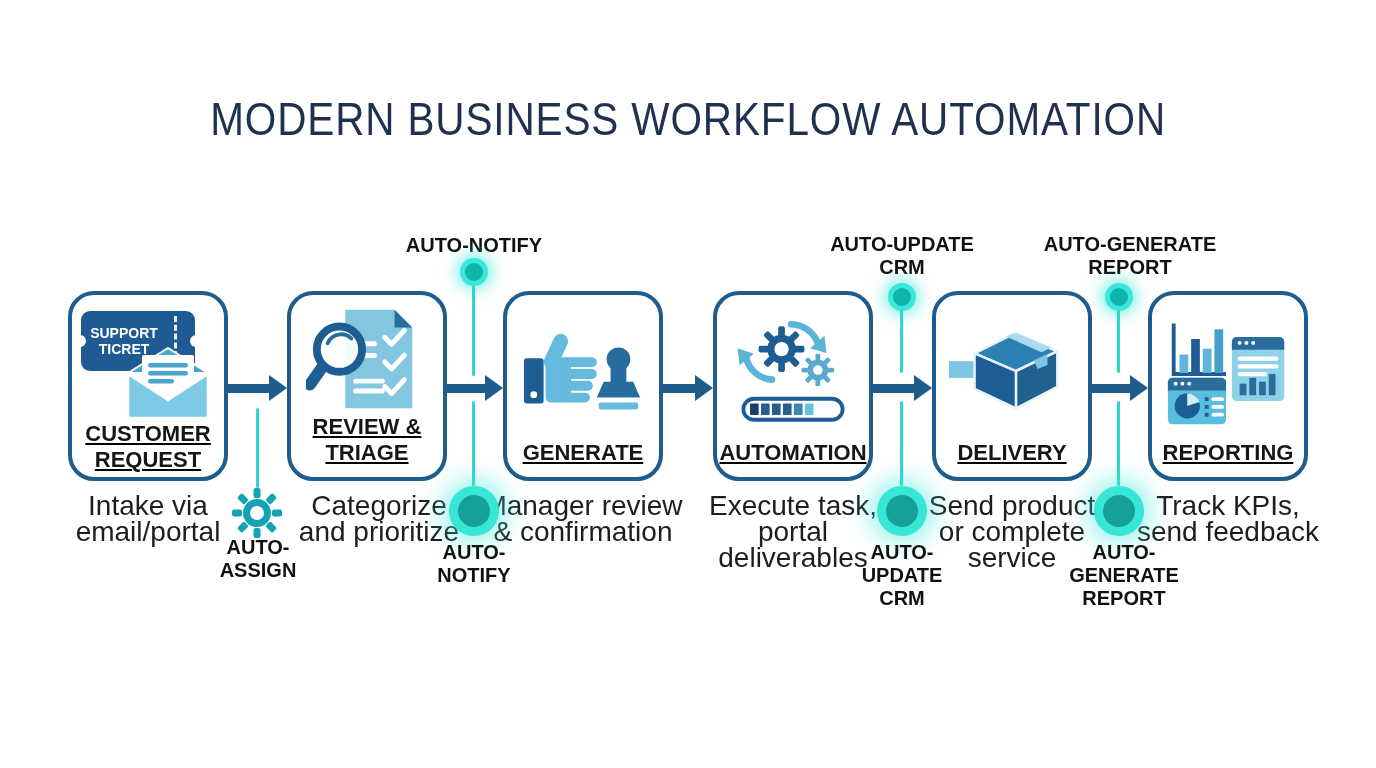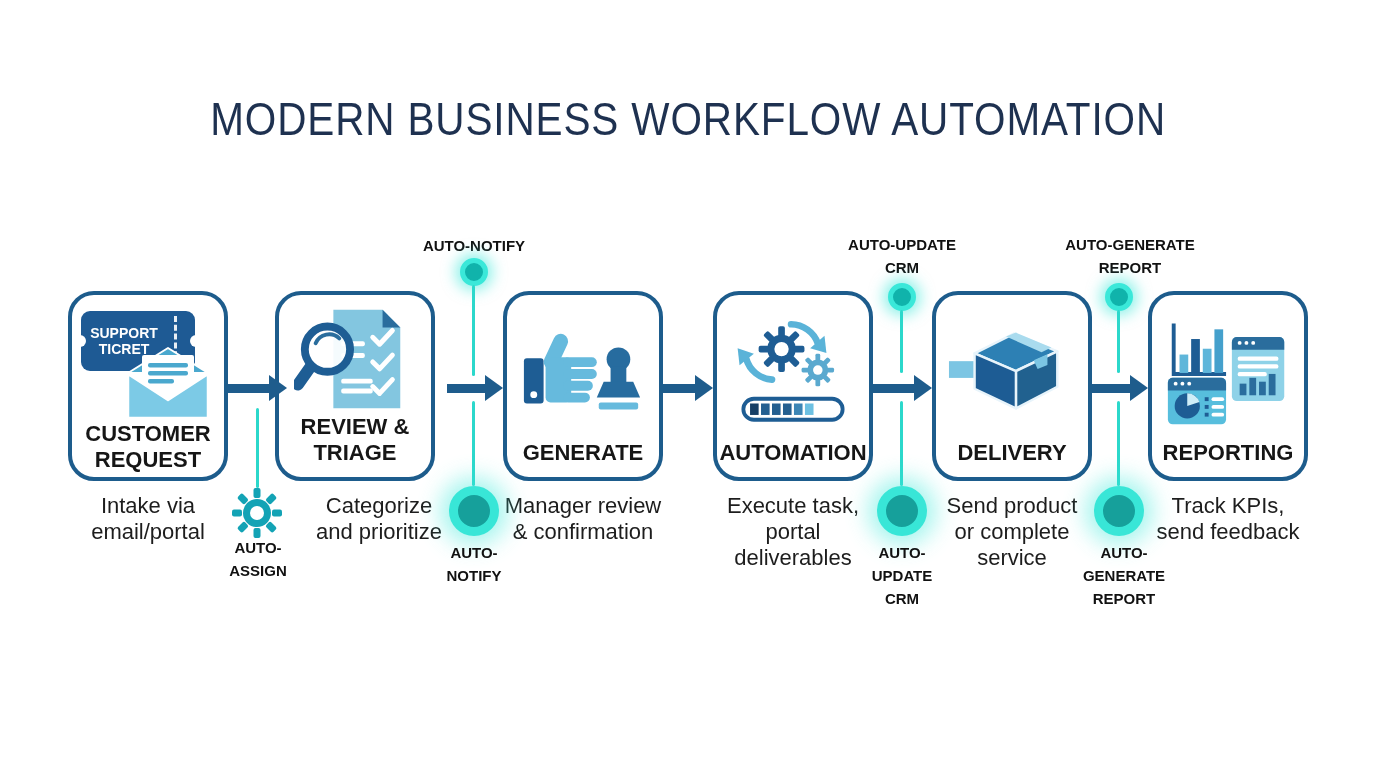--- a/index.html
+++ b/index.html
@@ -9,49 +9,49 @@
   }
   .title {
     position:absolute; top:92px; left:0; width:1376px; text-align:center;
     color:#1e3150; font-size:46px; font-weight:400; letter-spacing:1px; white-space:nowrap;
   }
   .title .inner { display:inline-block; transform:scaleX(0.88); transform-origin:center; }
 
   .stage-box {
     position:absolute; top:291px; width:160px; height:190px; background:#fff;
     border:4px solid #1d5c8c; border-radius:26px; box-sizing:border-box;
-    display:flex; flex-direction:column; align-items:center;
+    display:flex; flex-direction:column; align-items:center;text-decoration:underline;
   }
   .stage-icon { flex:1; display:flex; align-items:center; justify-content:center; width:100%; padding-top:8px; }
   .stage-label {
     font-weight:bold; font-size:22px; line-height:26px; color:#161616;
     text-align:center; white-space:pre-line; padding-bottom:11px;
   }
   .stage-caption {
     position:absolute; top:493px; width:220px; text-align:center;
-    font-size:22px; line-height:26px; color:#1d1d1d; white-space:pre-line;
+    font-size:28px; line-height:26px; color:#1d1d1d; white-space:pre-line;
   }
 
   .flow-arrow { position:absolute; top:374px; height:28px; display:flex; align-items:center; }
   .flow-arrow .shaft { height:9px; background:#1e5c8c; flex:1; }
   .flow-arrow .head { width:0; height:0; border-left:18px solid #1e5c8c; border-top:13px solid transparent; border-bottom:13px solid transparent; }
 
   .tline { position:absolute; width:3px; background:#2bd8cb; border-radius:2px; }
   .dot-top {
     position:absolute; width:18px; height:18px; border-radius:50%;
     background:#10b3ab; border:5px solid #3ae8d9;
     box-shadow:0 0 14px 5px rgba(58,232,217,0.55);
   }
   .dot-bottom {
     position:absolute; width:32px; height:32px; border-radius:50%;
     background:#16a09b; border:9px solid #38e6d7;
     box-shadow:0 0 22px 9px rgba(58,232,217,0.45);
   }
   .auto-label {
-    position:absolute; font-weight:bold; font-size:15px; line-height:23px;
+    position:absolute; font-weight:bold; font-size:20px; line-height:23px;
     color:#111; text-align:center; white-space:pre-line;
   }
 
   
   .icon1 { position:relative; width:138px; height:118px; }
   .ticket {
     position:absolute; left:2px; top:8px; width:114px; height:60px;
     background:#1e5a94; border-radius:9px; display:flex; align-items:center;
   }
   .ticket-text {
@@ -90,21 +90,21 @@
         <polygon points="7,75 7,31 47,57 87,31 87,75" fill="#7ccae6" stroke="#fff" stroke-width="2.5" stroke-linejoin="round"></polygon>
       </svg>
     </div>
   </div>
   <div class="stage-label">CUSTOMER
 REQUEST</div>
 </div>
 <div class="stage-caption" style="left:38px">Intake via
 email/portal</div>
 
-<div class="stage-box" style="left:275px">
+<div class="stage-box" style="left:287px">
   <div class="stage-icon">
     <svg width="122" height="108" viewBox="0 0 124 108">
       <path d="M40,4 h50 l18,18 v82 h-68 z" fill="#83c6e0"></path>
       <path d="M90,4 l18,18 h-18 z" fill="#2a6d9d"></path>
       <rect x="48" y="36" width="24" height="5" rx="2" fill="#fff"></rect>
       <rect x="48" y="48" width="24" height="5" rx="2" fill="#fff"></rect>
       <rect x="48" y="74" width="32" height="5" rx="2" fill="#fff"></rect>
       <rect x="48" y="84" width="32" height="5" rx="2" fill="#fff"></rect>
       <polyline points="80,32 87,39 100,25" stroke="#fff" stroke-width="5" fill="none" stroke-linecap="round" stroke-linejoin="round"></polyline>
       <polyline points="80,57 87,64 100,50" stroke="#fff" stroke-width="5" fill="none" stroke-linecap="round" stroke-linejoin="round"></polyline>

